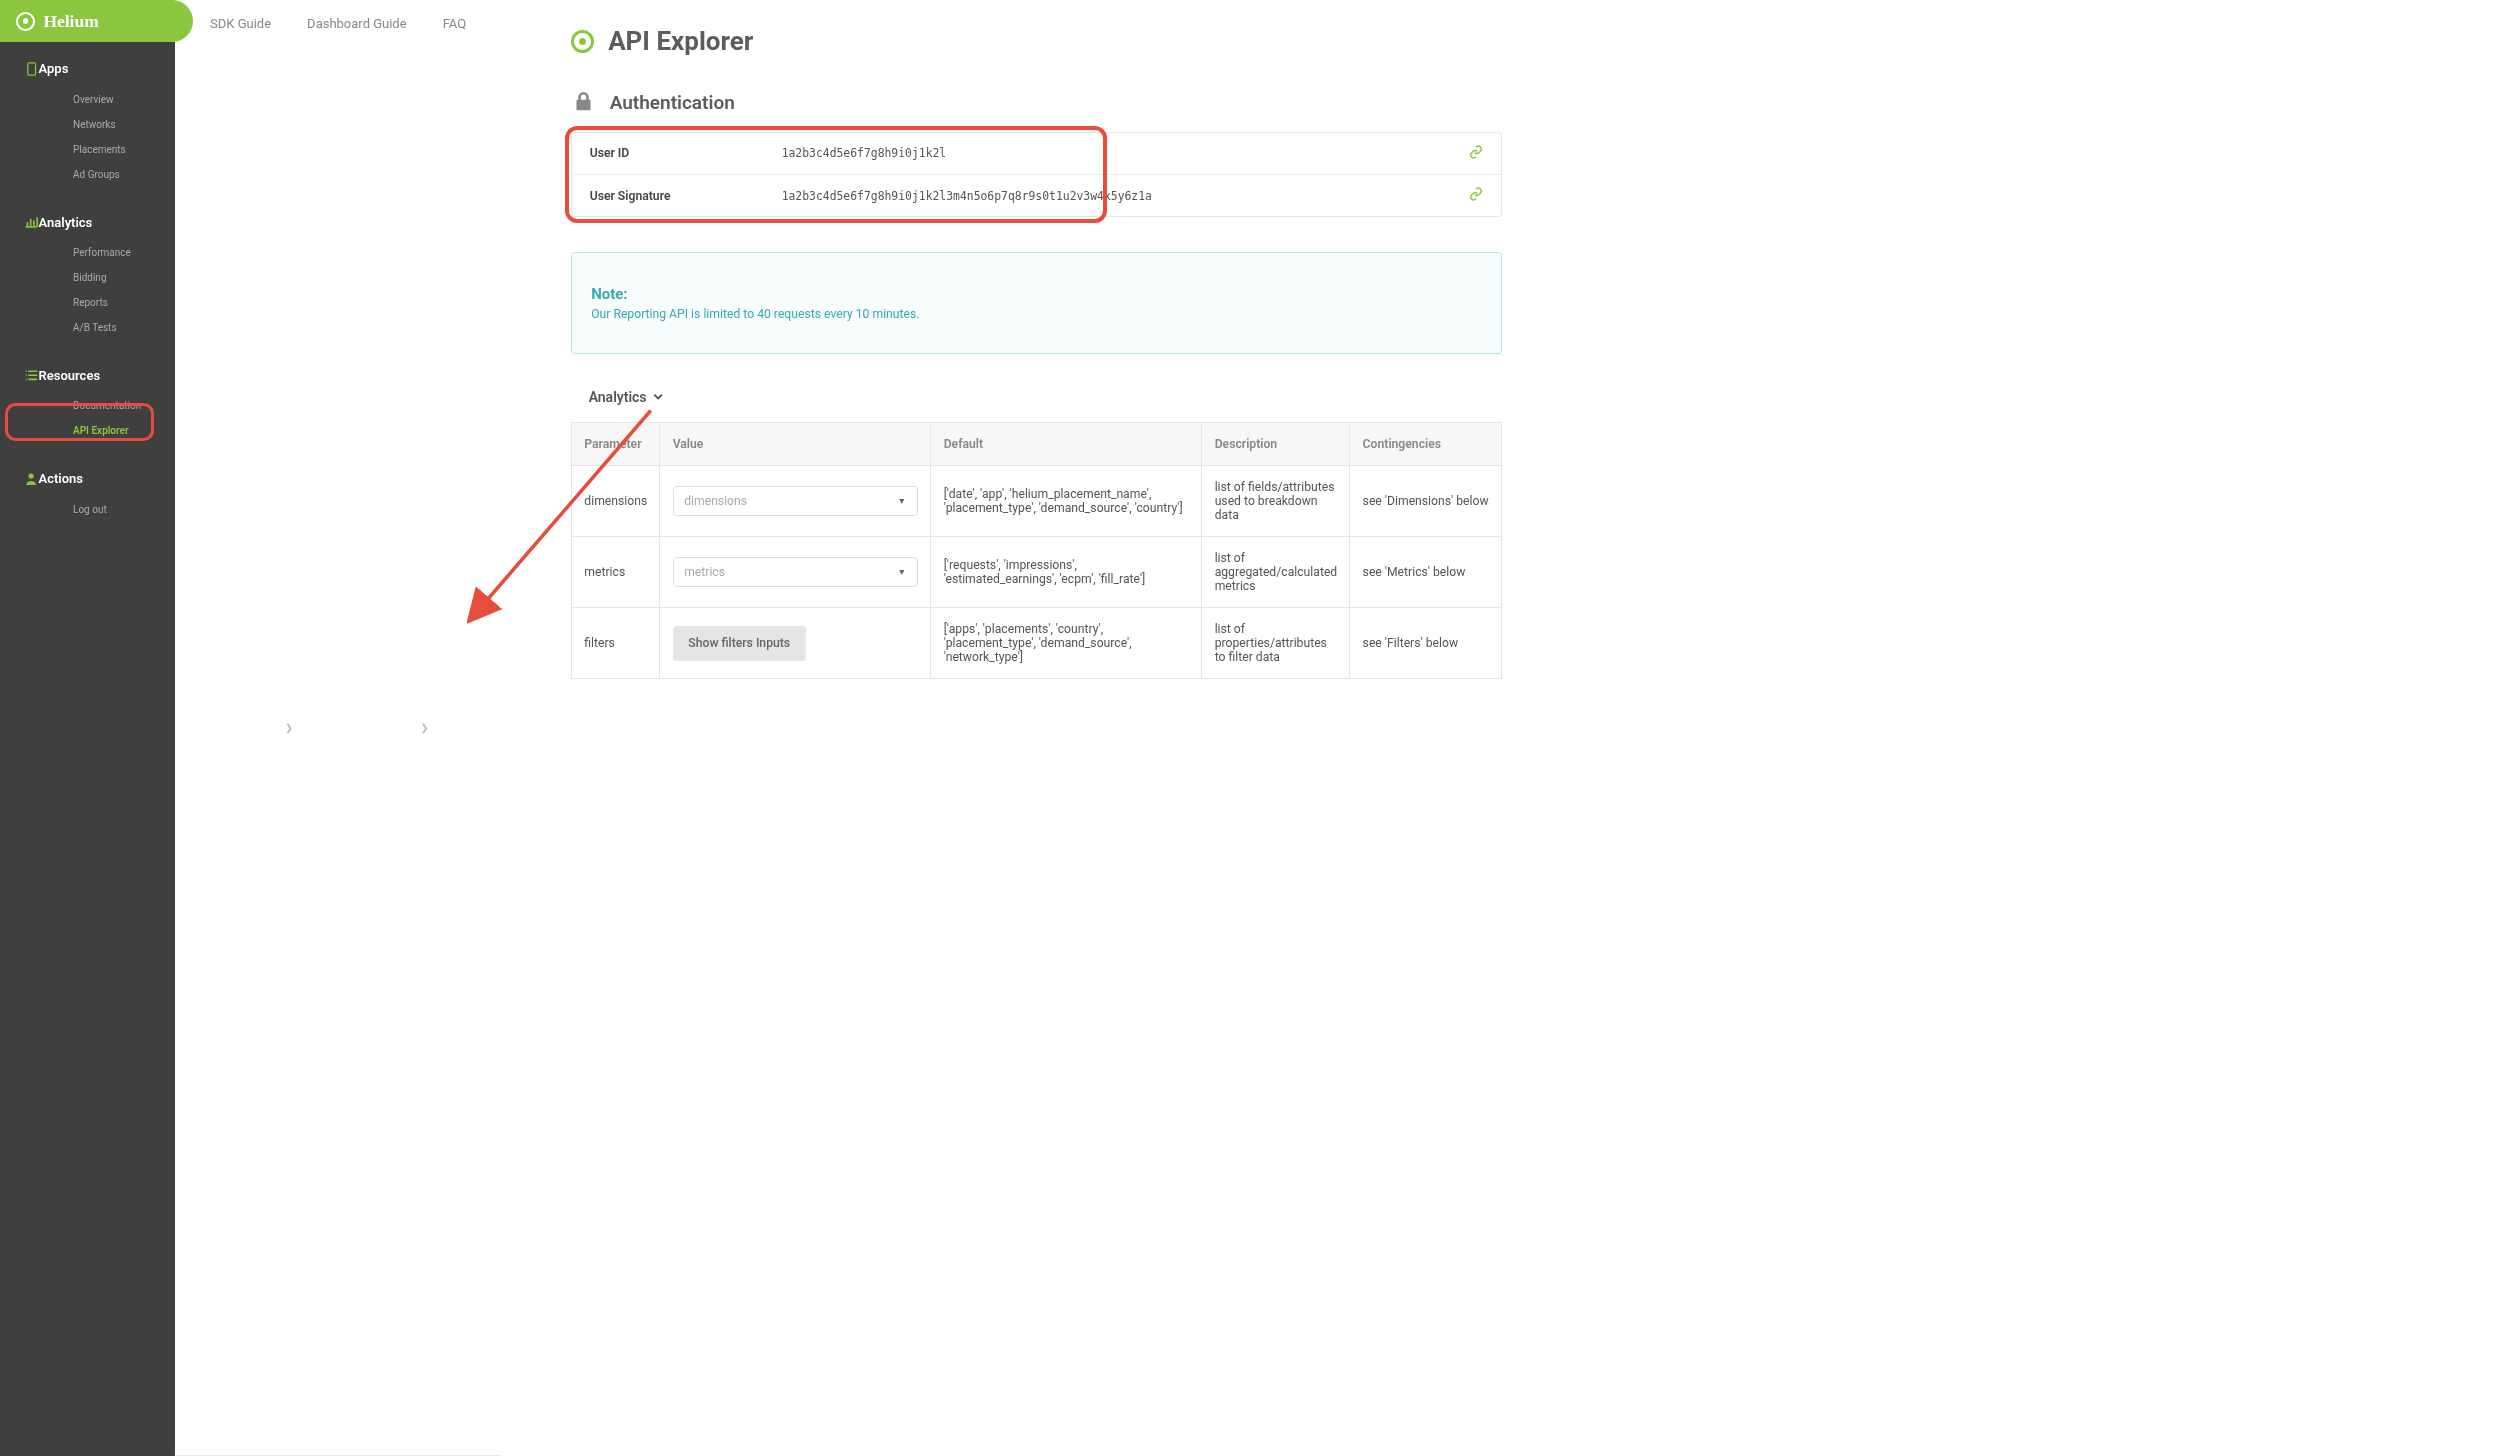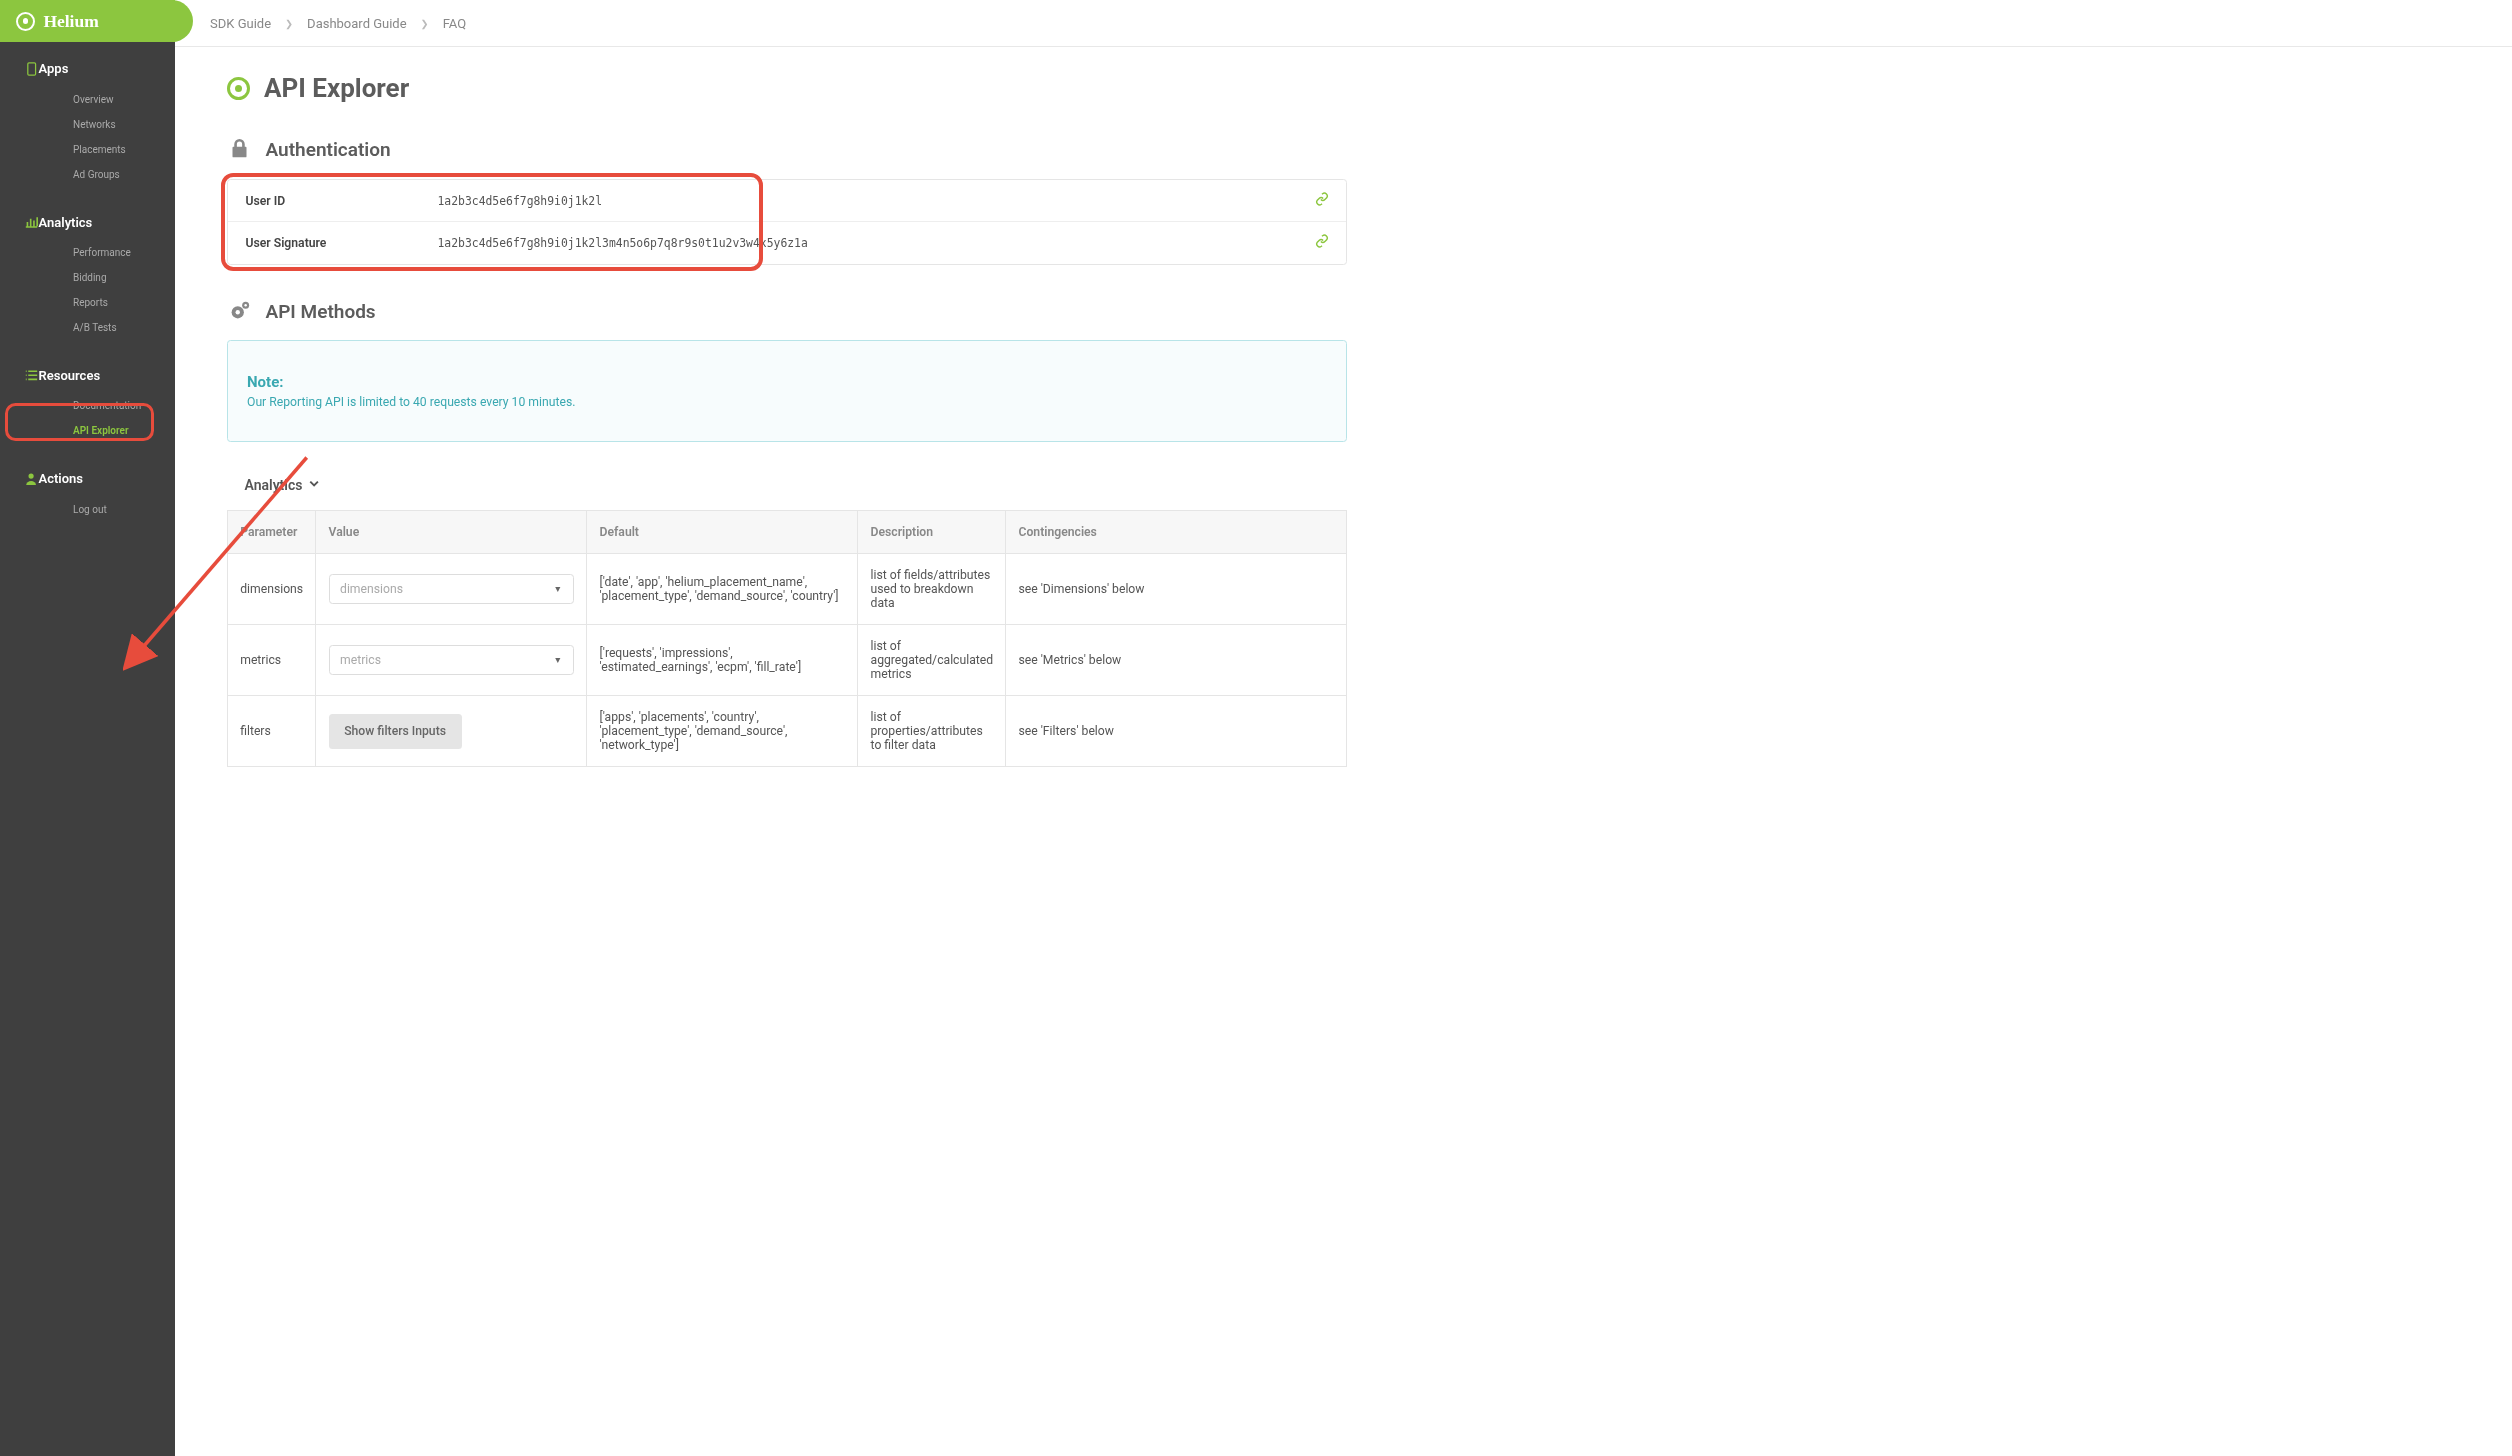--- a/index.html
+++ b/index.html
@@ -18,21 +18,21 @@
     .nav-section { padding: 8.7px 0; }
     .nav-heading { display: flex; align-items: center; gap: 0; padding: 10.5px 24.5px; color: #fff; font-weight: 600; font-size: 13px; }
     .nav-heading .nav-icon { color: #8cc63f; width: 14px; display:flex; align-items:center; justify-content:center; }
     .nav-item { padding: 7px 11px 7px 47px; color: #aaa; font-size: 10px; cursor: pointer; margin-left: 26px; }
     .nav-item.active { color: #8cc63f; font-weight: 600; }
     
     
     .highlight-api { position: absolute; border: 3.5px solid #e74c3c; border-radius: 10.5px; pointer-events: none; }
     
     
-    .main { flex: 1; display: flex; flex-direction: column; }
+    .main { flex: 1; display: flex; flex-direction: row; gap: 18px; }
     .topbar { border-bottom: 0.9px solid #e8e8e8; padding: 15.7px 35px; display: flex; gap: 14px; color: #888; font-size: 13px; }
     .topbar a { color: #888; text-decoration: none; }
     .crumb-sep { color: #bbb; font-size: 9.6px; align-self: center; }
     
     .content { padding: 26px 52px; max-width: 1224px; position: relative; }
     
     .page-title { display: flex; align-items: center; gap: 14px; margin-bottom: 35px; }
     .title-logo { width: 23px; height: 23px; border: 3.5px solid #8cc63f; border-radius: 50%; display:flex; align-items:center; justify-content:center; }
     .title-logo::after{content:''; width:7px; height:7px; background:#8cc63f; border-radius:50%;}
     .page-title h1 { font-size: 26px; color: #5c5c5c; font-weight: 700; }
@@ -194,31 +194,20 @@
           <div class="auth-value">1a2b3c4d5e6f7g8h9i0j1k2l3m4n5o6p7q8r9s0t1u2v3w4x5y6z1a</div>
           <div class="auth-link">
             <svg width="14" height="14" viewBox="0 0 24 24" fill="none" stroke="#8cc63f" stroke-width="2.5">
                 <path d="M10 13a5 5 0 0 0 7 0l3-3a5 5 0 0 0-7-7l-1 1"></path>
                 <path d="M14 11a5 5 0 0 0-7 0l-3 3a5 5 0 0 0 7 7l1-1"></path>
               </svg>
           </div>
         </div>
       </div>
 
-      <div class="section-header">
-        <span class="section-icon gear-icon">
-          <svg viewBox="0 0 24 24">
-              <circle cx="10" cy="14" r="7" fill="#888"></circle>
-              <circle cx="10" cy="14" r="2.5" fill="#fff"></circle>
-              <circle cx="19" cy="6" r="4" fill="#888"></circle>
-              <circle cx="19" cy="6" r="1.4" fill="#fff"></circle>
-            </svg>
-        </span>
-        <h2>API Methods</h2>
-      </div>
 
       <div class="note-box">
         <div class="note-title">Note:</div>
         <div class="note-text">Our Reporting API is limited to 40 requests every 10 minutes.</div>
       </div>
 
       <div class="analytics-header">
         <span>Analytics</span>
         <span>
           <svg width="12.2" height="12.2" viewBox="0 0 16 16">

